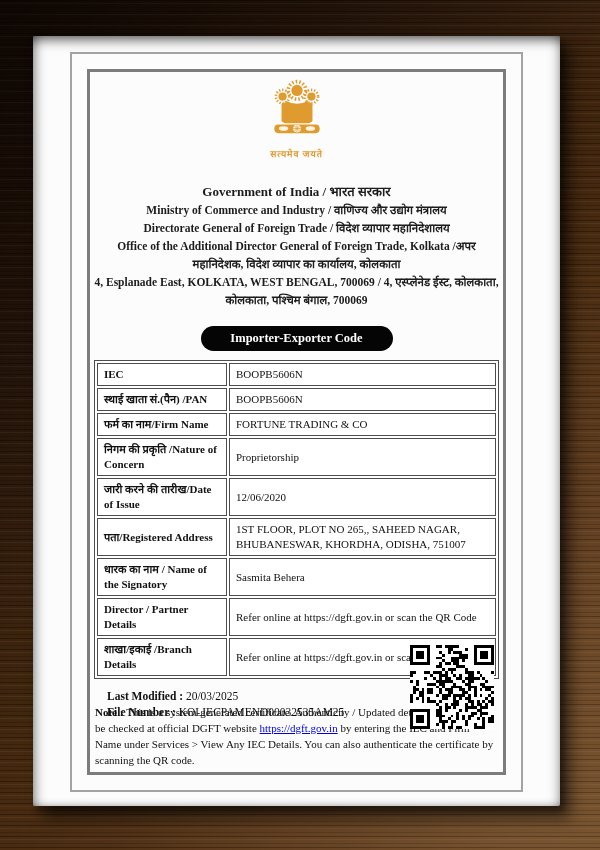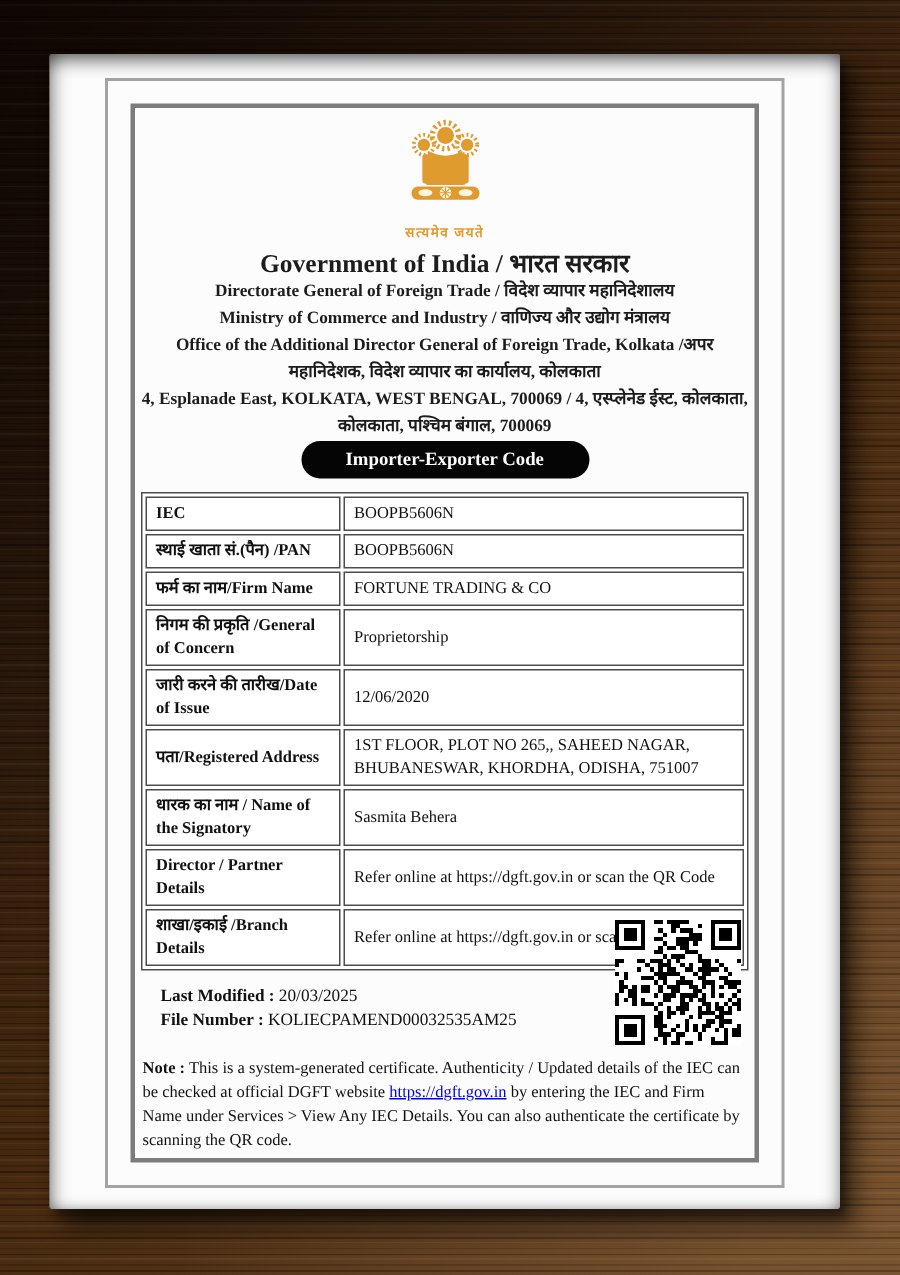--- a/index.html
+++ b/index.html
@@ -46,26 +46,26 @@
     position:relative; width:100%; height:100%;
     border:3px solid #7c7c7c; padding:2px 4px; overflow:hidden;
   }
 
   
   .emblem-wrap{ text-align:center; margin-top:3px; }
   .motto{ font-size:9px; font-weight:bold; color:#E09B2F; letter-spacing:1px; margin-top:-2px; }
 
   
   .hdr{ text-align:center; font-weight:bold; color:#1c1c1c; }
-  .hdr .h1{ font-size:17px; line-height:19px; margin-top:5px; }
+  .hdr .h1{ font-size:13px; line-height:19px; margin-top:22px; }
   .hdr .hl{ font-size:11.5px; line-height:18px; }
 
   
   .badge{
-    width:192px; height:25px; margin:1px auto 0 auto;
+    width:192px; height:25px; margin:17px auto 0 auto;
     background:#050505; color:#fff; border-radius:13px;
     font-weight:bold; font-size:12.5px; text-align:center; line-height:25px;
   }
 
   
   .intro{
     margin:13px 36px 0 40px; max-width:360px;
     font-size:11.5px; line-height:16px; color:#111;
   }
   .intro b{ font-weight:bold; }
@@ -143,22 +143,22 @@
                 <ellipse cx="34" cy="100" rx="9" ry="4.5" fill="#fdf4e3"></ellipse>
                 <ellipse cx="86" cy="100" rx="9" ry="4.5" fill="#fdf4e3"></ellipse>
               </g>
             </svg>
           </span>
           <div class="motto">सत्यमेव जयते</div>
         </div>
 
         <div class="hdr">
           <div class="h1">Government of India / भारत सरकार</div>
+          <div class="hl">Ministry of Commerce and Industry / वाणिज्य और उद्योग मंत्रालय</div>
           <div class="hl">Directorate General of Foreign Trade / विदेश व्यापार महानिदेशालय</div>
-          <div class="hl">Ministry of Commerce and Industry / वाणिज्य और उद्योग मंत्रालय</div>
           <div class="hl">Office of the Additional Director General of Foreign Trade, Kolkata /अपर महानिदेशक, विदेश व्यापार का कार्यालय, कोलकाता</div>
           <div class="hl">4, Esplanade East, KOLKATA, WEST BENGAL, 700069  / 4, एस्प्लेनेड ईस्ट, कोलकाता, कोलकाता, पश्चिम बंगाल, 700069</div>
         </div>
 
         <div class="badge">Importer-Exporter Code</div>
 
 
         <div class="table-wrap">
           <table class="details">
             <tbody>
@@ -168,21 +168,21 @@
               </tr>
               <tr>
                 <td class="lbl">स्थाई खाता सं.(पैन) /PAN</td>
                 <td class="val">BOOPB5606N</td>
               </tr>
               <tr>
                 <td class="lbl">फर्म का नाम/Firm Name</td>
                 <td class="val">FORTUNE TRADING &amp; CO</td>
               </tr>
               <tr>
-                <td class="lbl">निगम की प्रकृति /General of Concern</td>
+                <td class="lbl">निगम की प्रकृति /Nature of Concern</td>
                 <td class="val">Proprietorship</td>
               </tr>
               <tr>
                 <td class="lbl">जारी करने की तारीख/Date of Issue</td>
                 <td class="val">12/06/2020</td>
               </tr>
               <tr>
                 <td class="lbl">पता/Registered Address</td>
                 <td class="val">1ST FLOOR, PLOT NO 265,, SAHEED NAGAR, BHUBANESWAR, KHORDHA, ODISHA, 751007</td>
               </tr>

